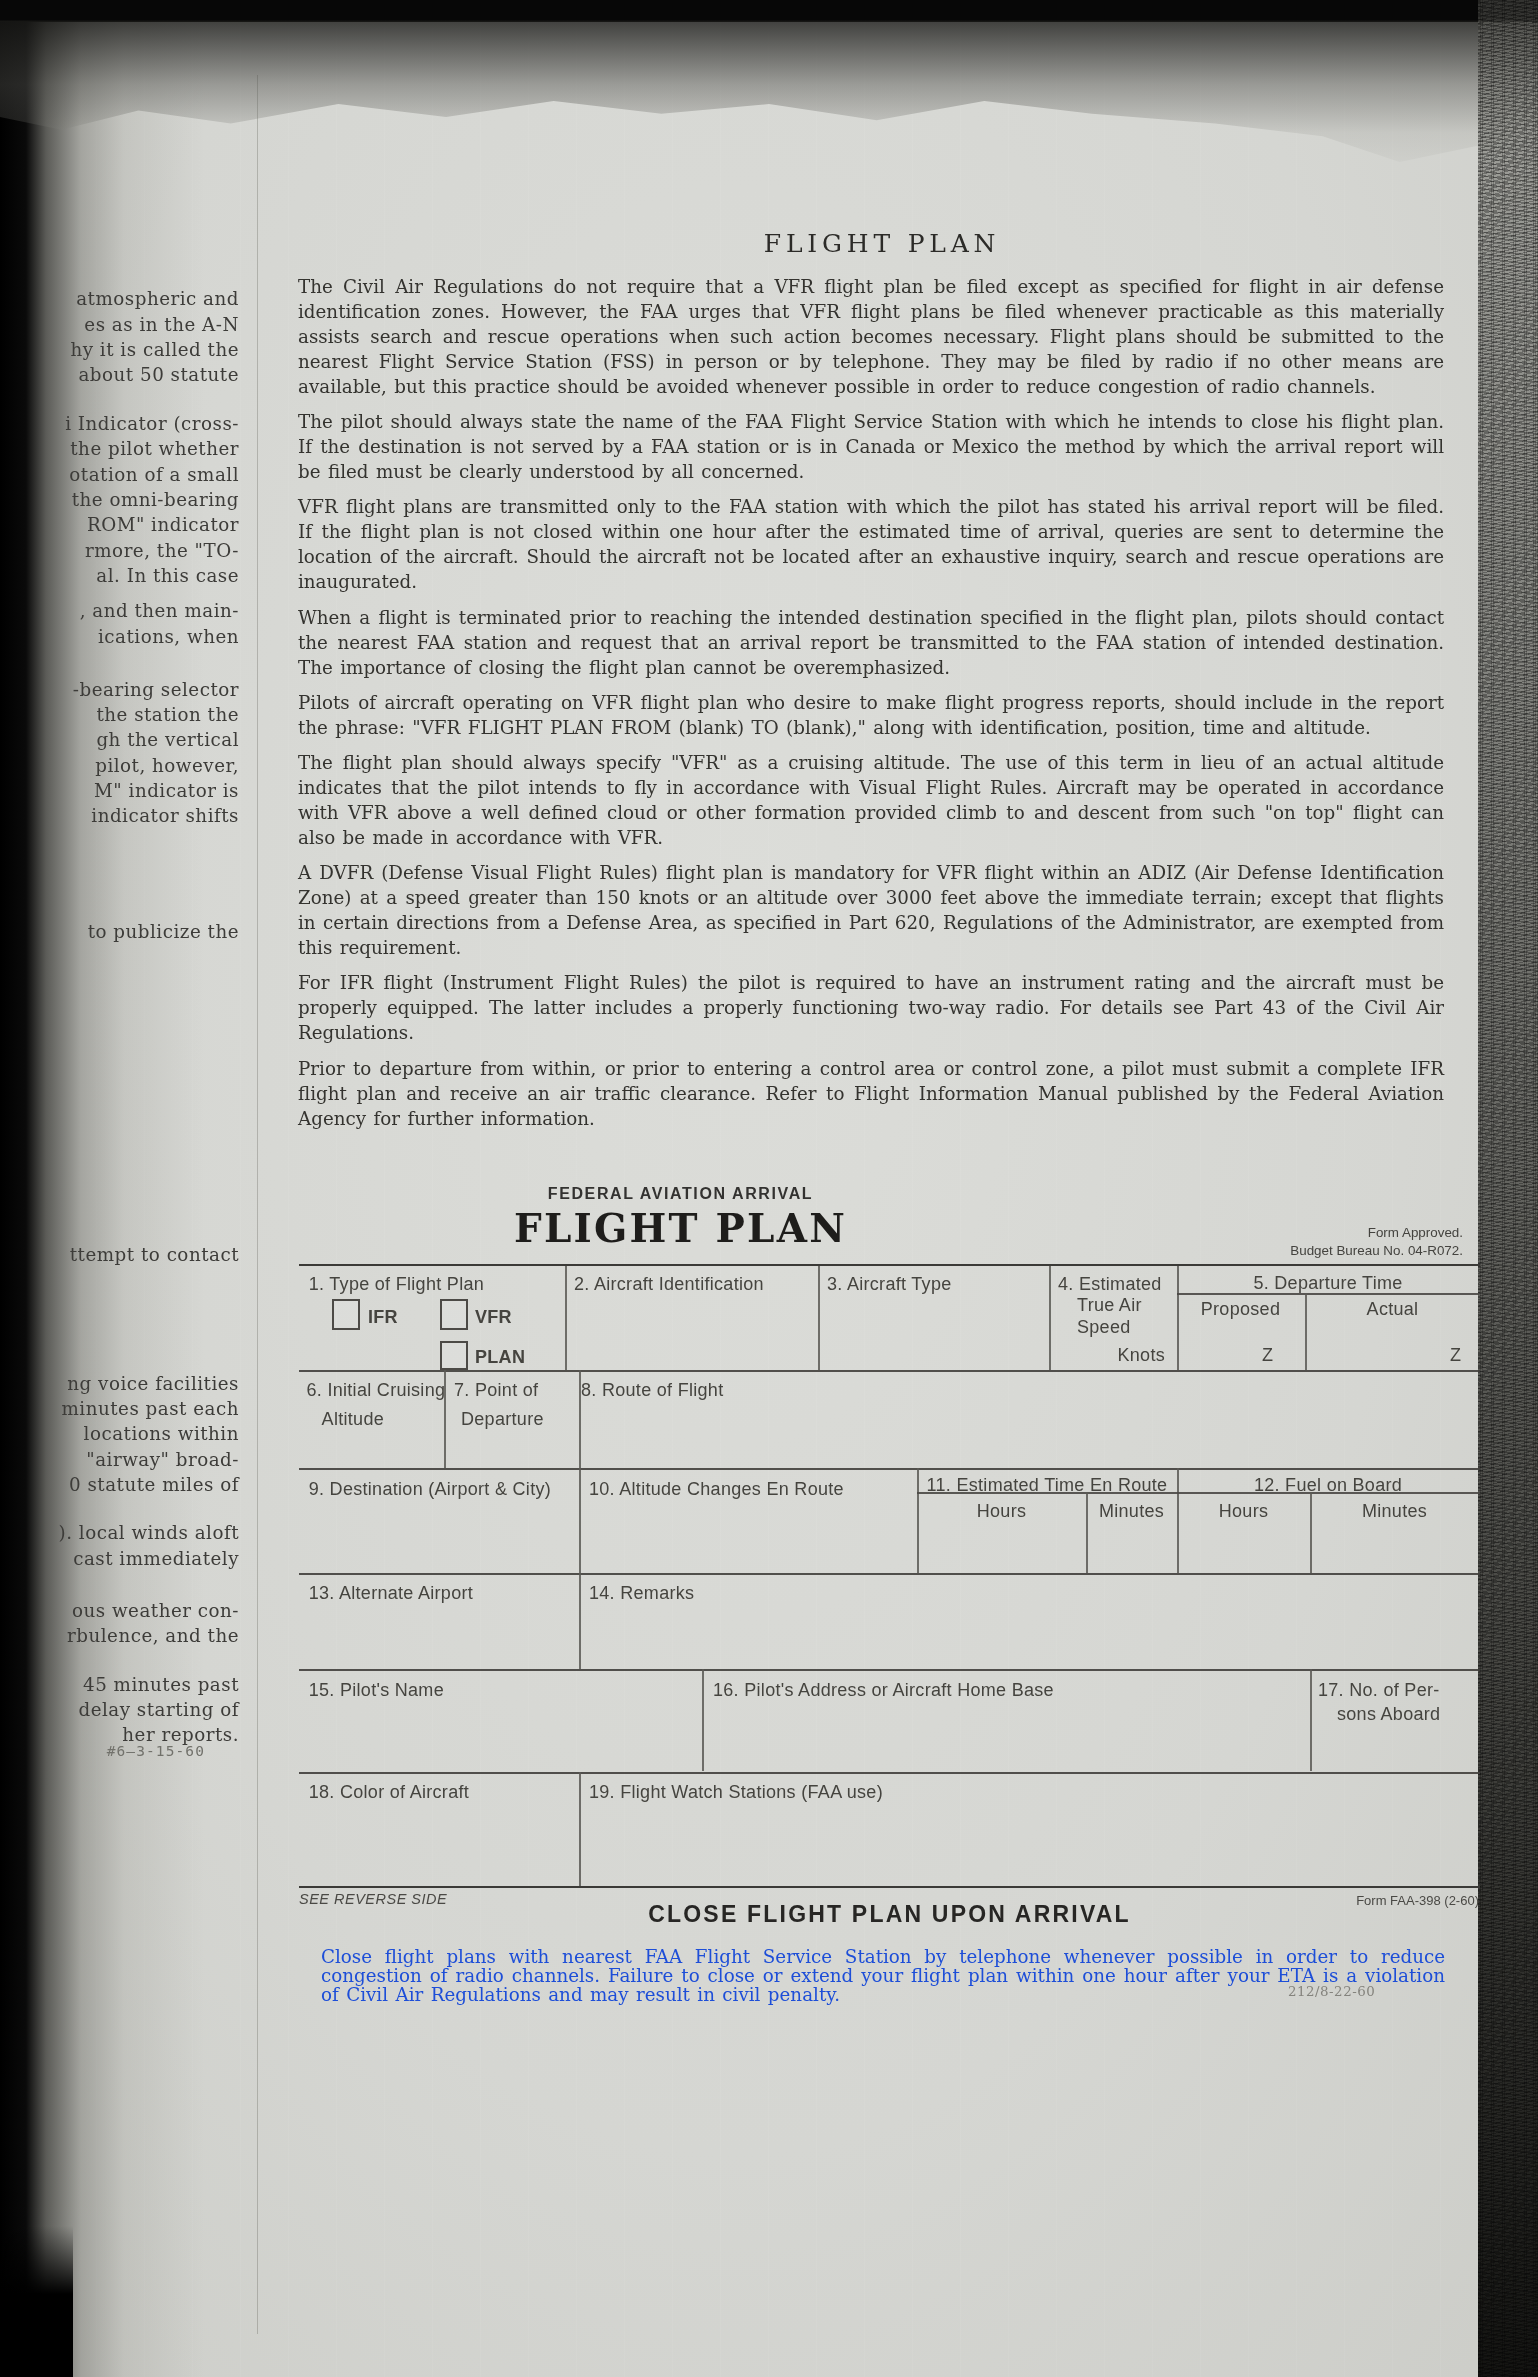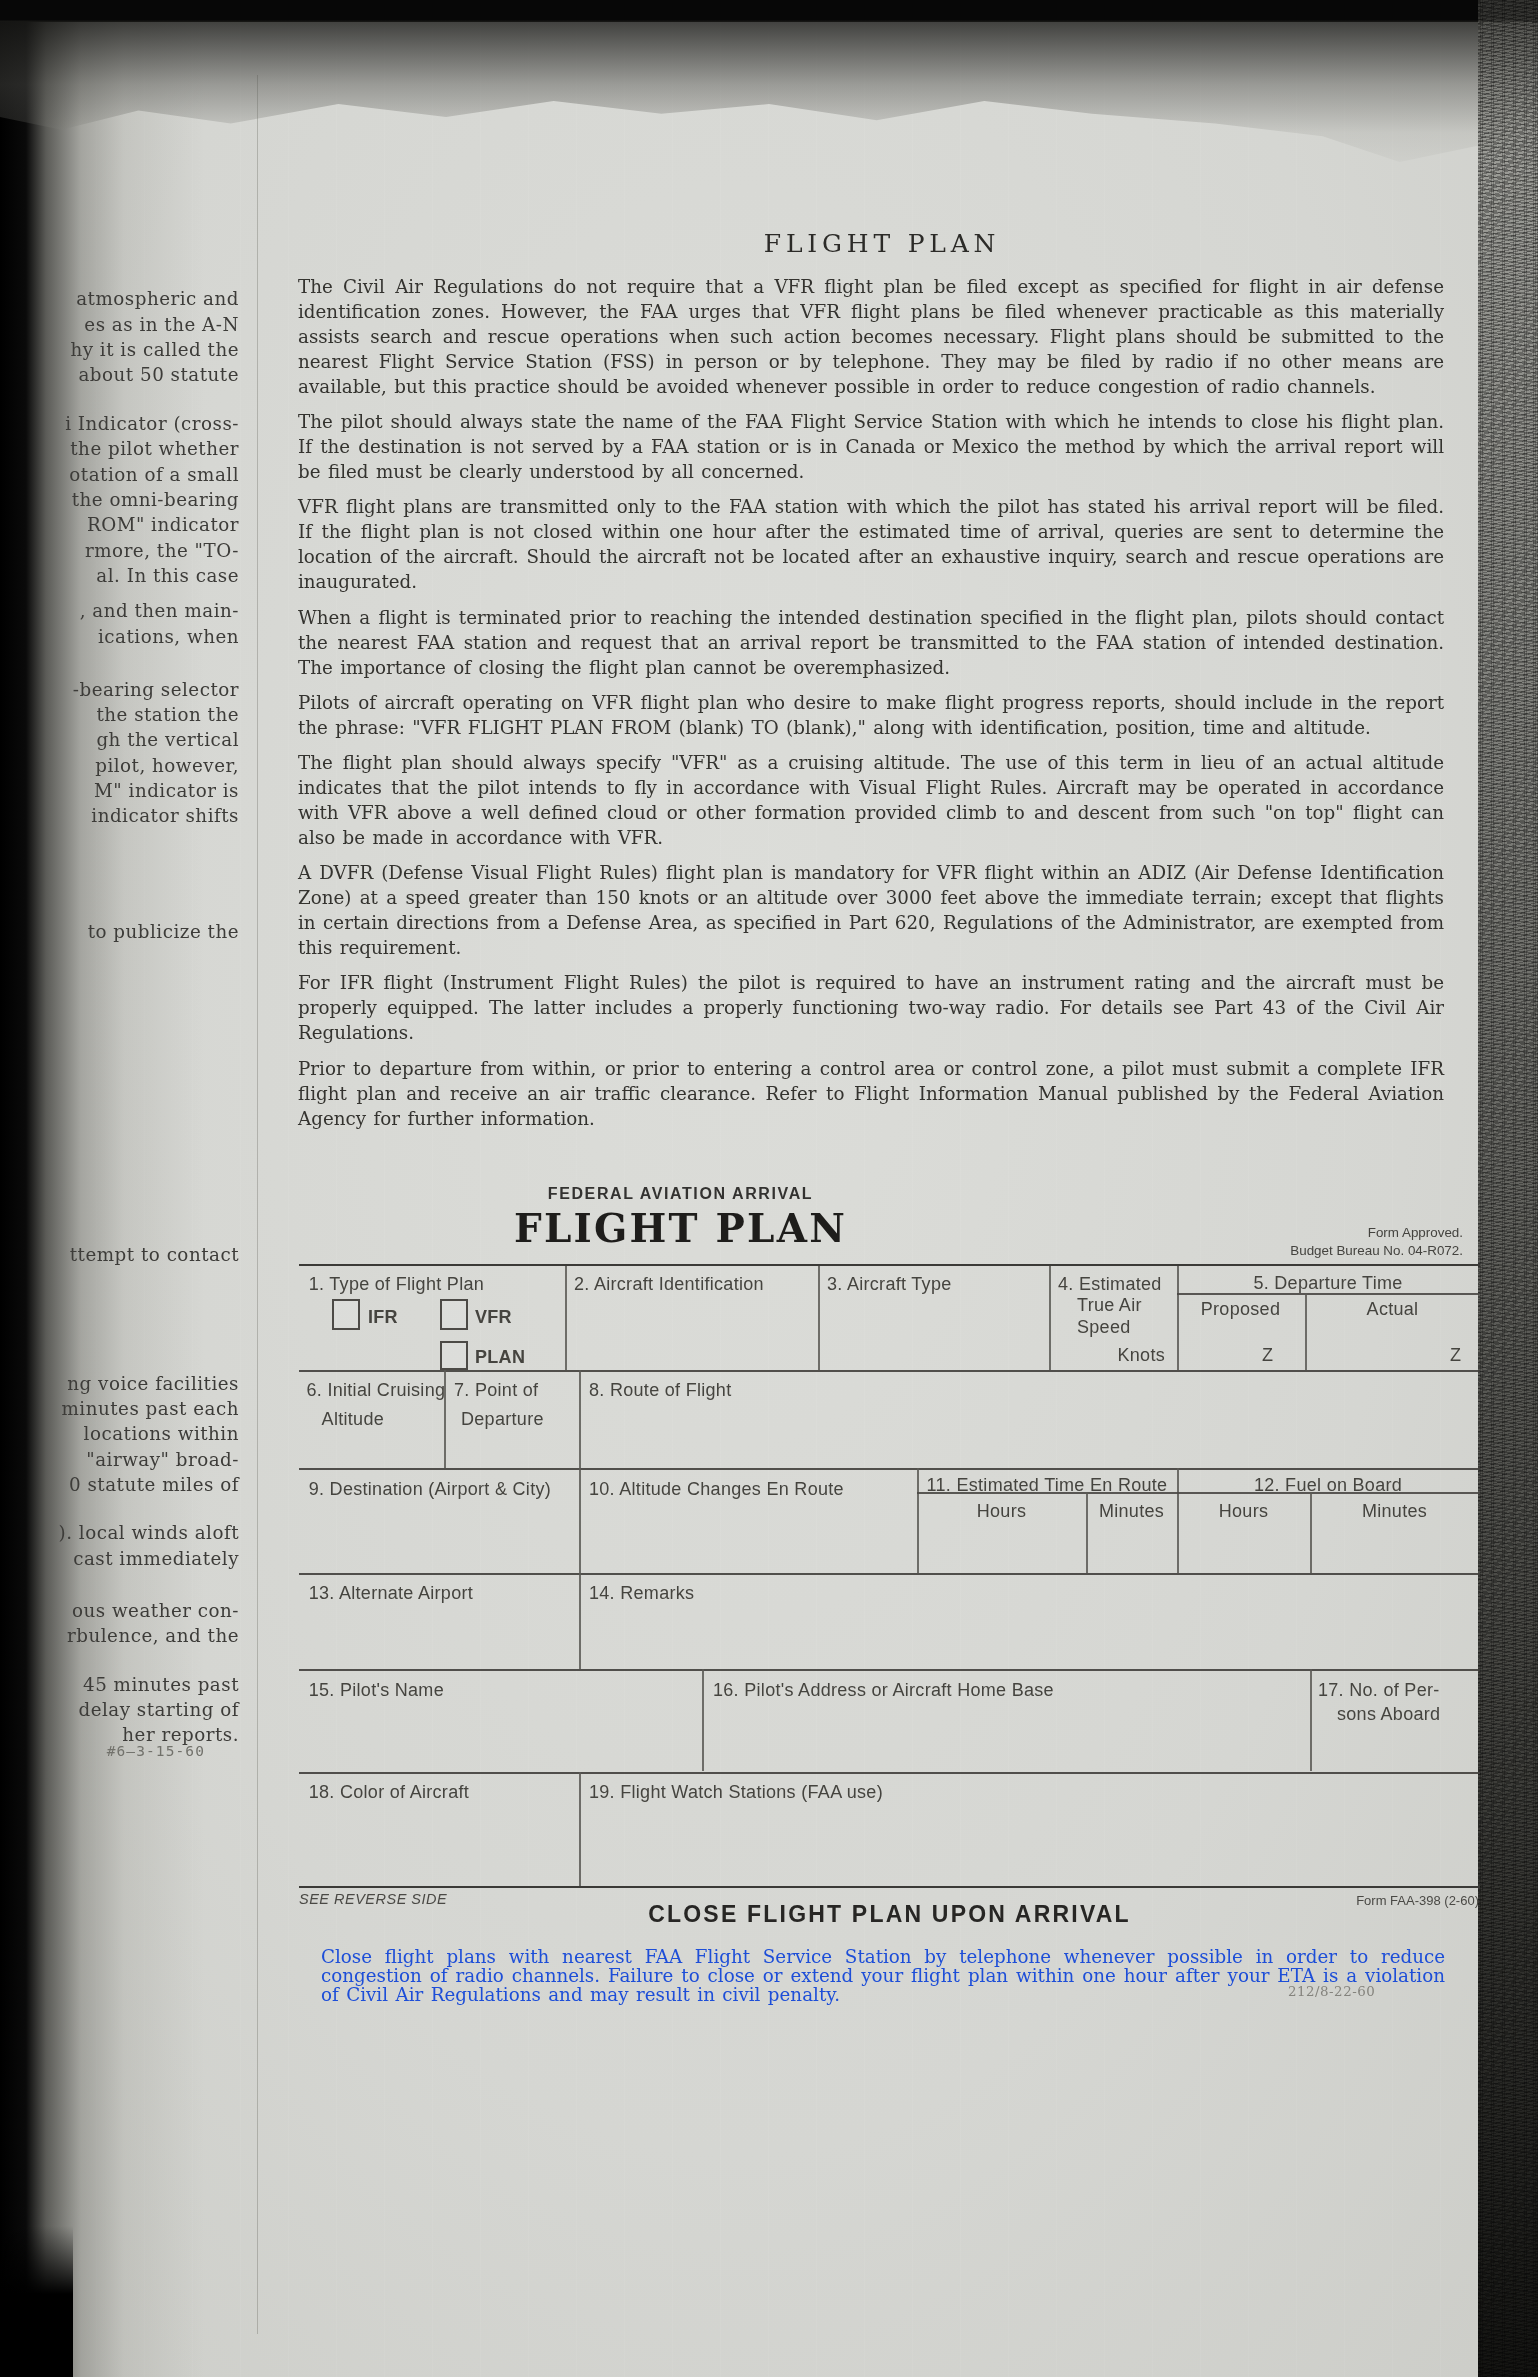--- a/index.html
+++ b/index.html
@@ -182,21 +182,21 @@
     <div class="flabel fcenter" style="left:878px;top:6.5px;width:302px">5. Departure Time</div>
     <div class="flabel fcenter" style="left:878px;top:33px;width:127px">Proposed</div>
     <div class="flabel fcenter" style="left:1006px;top:33px;width:175px">Actual</div>
     <div class="flabel" style="left:963px;top:79px">Z</div>
     <div class="flabel" style="left:1151px;top:79px">Z</div>
 
     <div class="flabel" style="left:7.5px;top:114px">6. Initial Cruising</div>
     <div class="flabel" style="left:22.6px;top:143px">Altitude</div>
     <div class="flabel" style="left:155px;top:114px">7. Point of</div>
     <div class="flabel" style="left:162px;top:143px">Departure</div>
-    <div class="flabel" style="left:290px;top:114px">8. Route of Flight</div>
+    <div class="flabel" style="left:282px;top:114px">8. Route of Flight</div>
 
     <div class="flabel" style="left:9.7px;top:213px">9. Destination (Airport &amp; City)</div>
     <div class="flabel" style="left:290px;top:213px">10. Altitude Changes En Route</div>
     <div class="flabel fcenter" style="left:618px;top:209px;width:260px">11. Estimated Time En Route</div>
     <div class="flabel fcenter" style="left:618px;top:235px;width:169px">Hours</div>
     <div class="flabel fcenter" style="left:787px;top:235px;width:91px">Minutes</div>
     <div class="flabel fcenter" style="left:878px;top:209px;width:302px">12. Fuel on Board</div>
     <div class="flabel fcenter" style="left:878px;top:235px;width:133px">Hours</div>
     <div class="flabel fcenter" style="left:1011px;top:235px;width:169px">Minutes</div>
 

